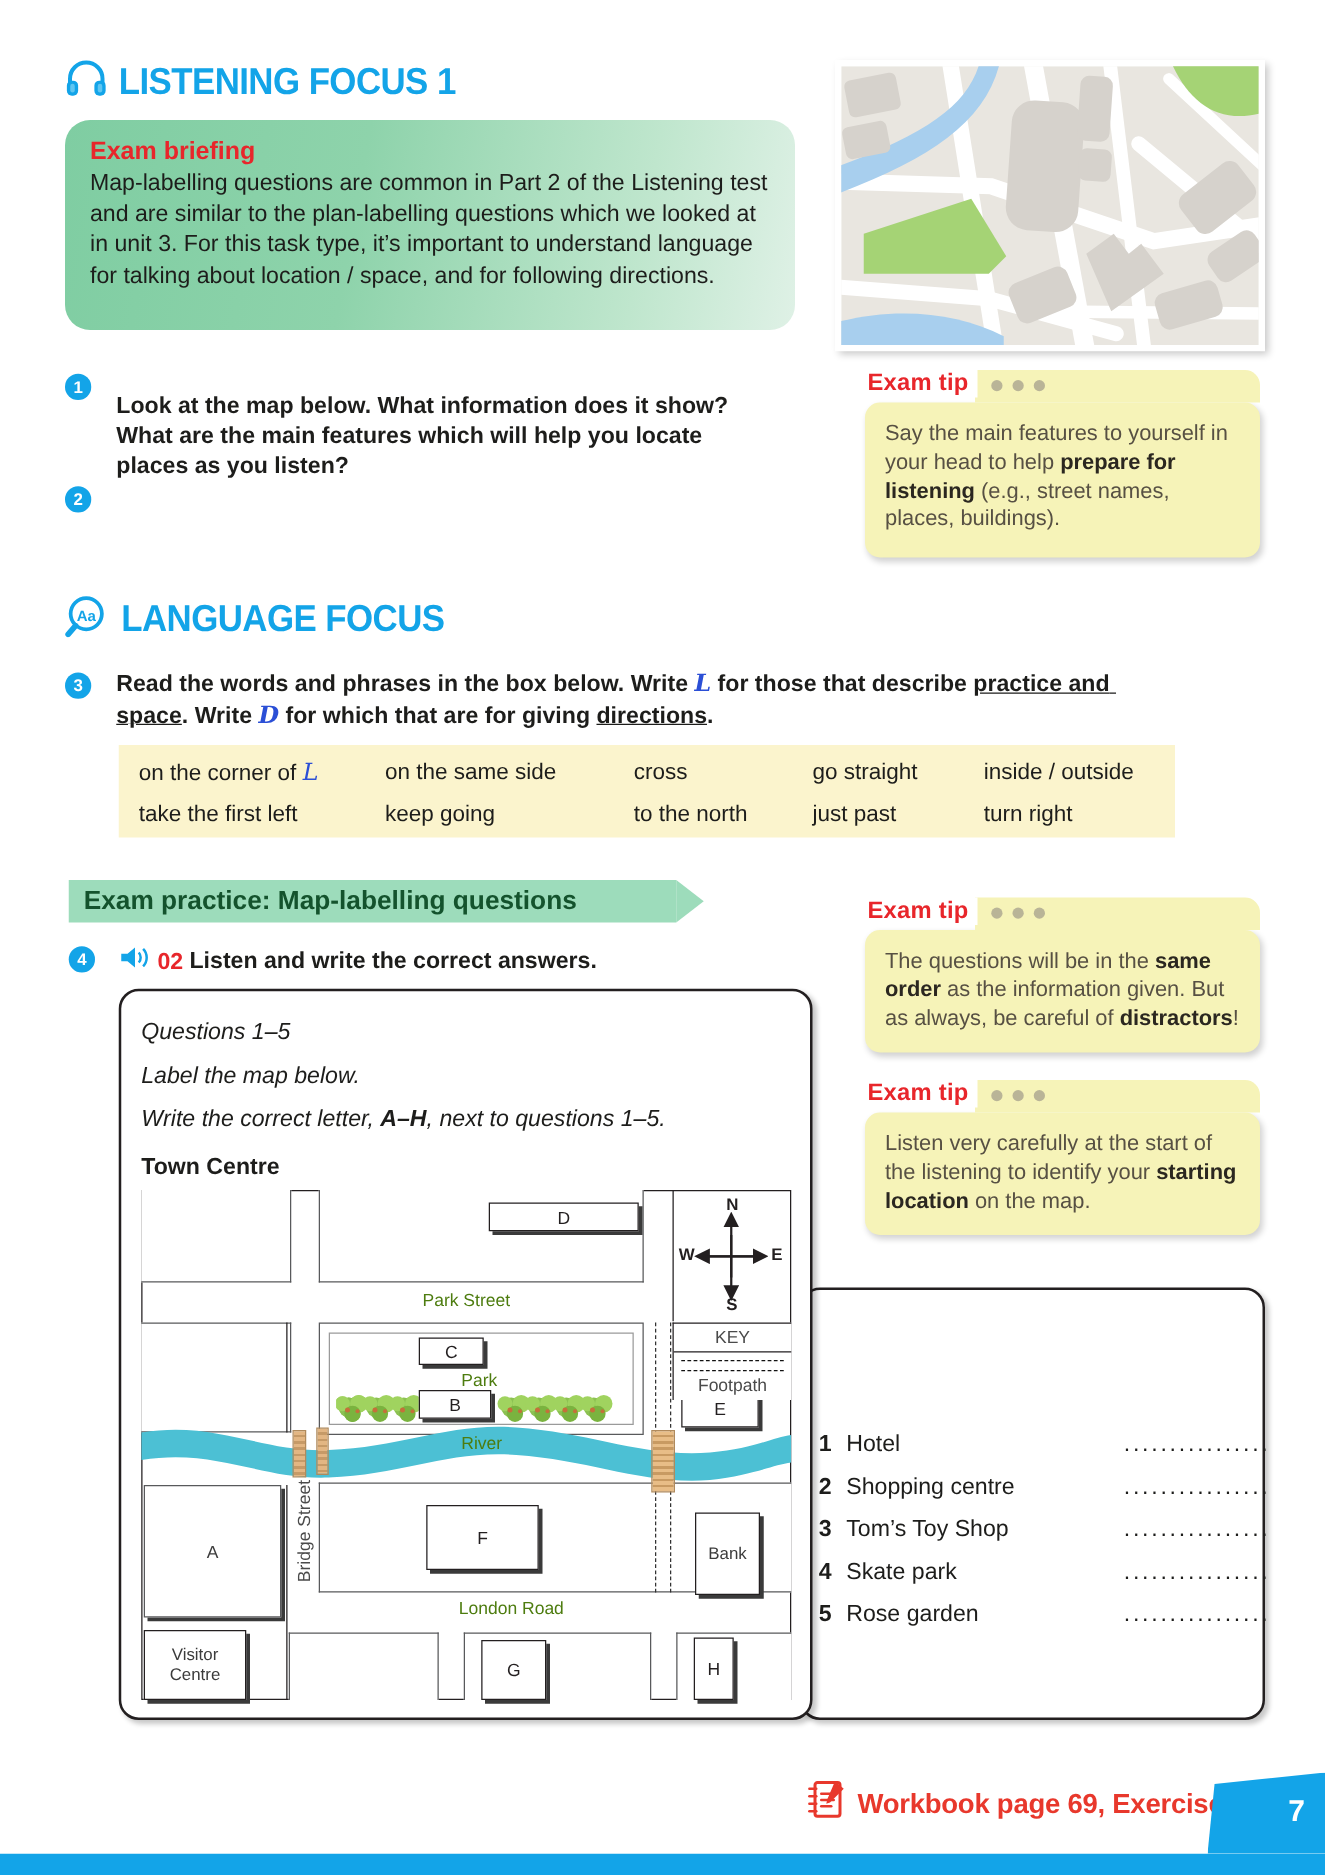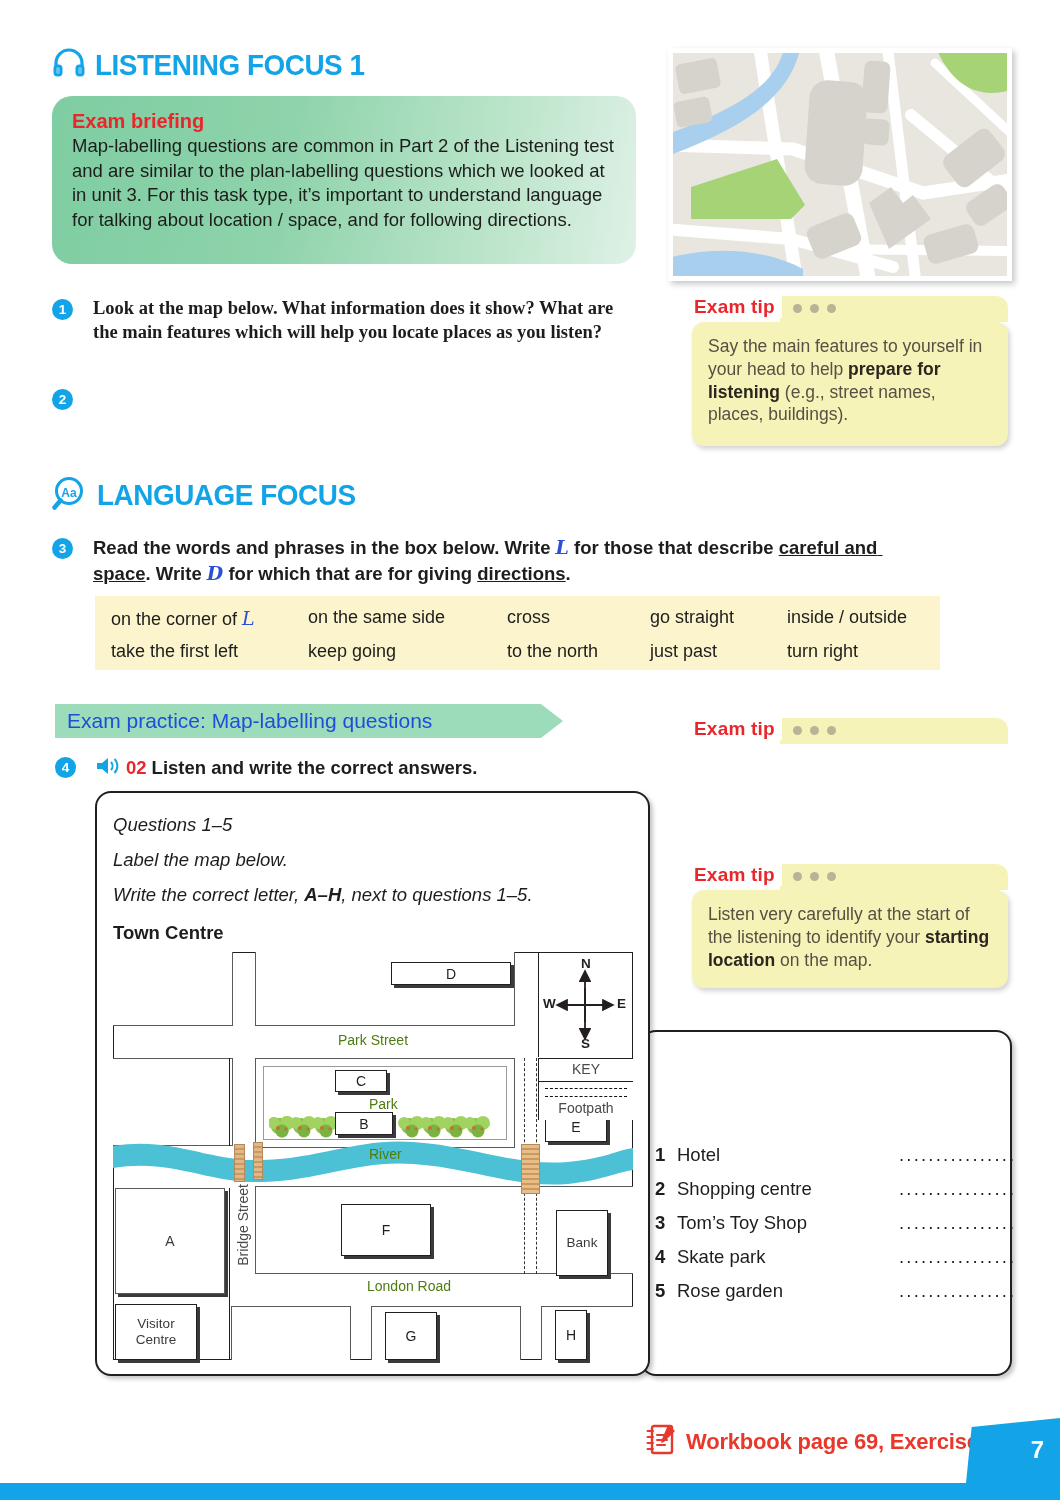--- a/index.html
+++ b/index.html
@@ -59,21 +59,21 @@
   .tip .notch{position:absolute;background:#f6f3b8;z-index:2;}
 
   
   .wordbox{position:absolute;background:#fbf4cd;}
   .wordbox .cell{position:absolute;font-size:18px;color:#1d1d1b;white-space:nowrap;}
   .hand{font-family:"DejaVu Serif", serif;font-style:italic;color:#2b4fd6;font-size:19px;}
 
   
   .banner{position:absolute;height:34px;background:#9ddcbb;display:flex;align-items:center;}
   .banner .txt{
-    font-size:21px;font-weight:normal;color:#1d4ed8;padding-left:12px;white-space:nowrap;
+    font-size:21px;font-weight:bold;color:#14532d;padding-left:12px;white-space:nowrap;
   }
   .banner .arrow{
     position:absolute;left:100%;top:0;width:0;height:0;
     border-top:17px solid transparent;border-bottom:17px solid transparent;
     border-left:22px solid #9ddcbb;
   }
 
   
   .audio-num{color:#e8262b;font-weight:bold;font-size:18.5px;}
 
@@ -183,21 +183,21 @@
         <rect x="272" y="86" width="58" height="38" rx="9" transform="rotate(-38 301 105)"></rect>
         <rect x="136" y="166" width="50" height="34" rx="8" transform="rotate(-22 161 183)"></rect>
         <path d="M196 150 l22 -16 l12 16 l10 -8 l18 24 l-42 30 z" fill="#d6d2cc"></path>
         <rect x="252" y="176" width="52" height="30" rx="8" transform="rotate(-16 278 191)"></rect>
         <rect x="294" y="138" width="44" height="28" rx="8" transform="rotate(-34 316 152)"></rect>
       </g>
     </svg>
   </div>
 
   <div class="numdot" style="left:52px;top:299px;">1</div>
-  <div class="qtext" style="left:93px;top:296px;width:530px;font-family:Liberation Serif, serif;">Look at the map below. What information does it show? What are the main features which will help you locate places as you listen?</div>
+  <div class="qtext" style="left:93px;top:312px;width:530px;">Look at the map below. What information does it show? What are the main features which will help you locate places as you listen?</div>
 
   <div class="numdot" style="left:52px;top:389px;">2</div>
 
   <div class="tip" style="left:692px;top:296px;width:316px;height:150px;">
     <div class="lbl">Exam tip</div>
     <div class="dots" style="left:101px;">
         <i></i>
         <i></i>
         <i></i>
       </div>
@@ -211,21 +211,21 @@
         <circle cx="17" cy="15" r="12.5" fill="none" stroke="#13a4e8" stroke-width="3"></circle>
         <path d="M8.5 24.5 L2.5 31.5" stroke="#13a4e8" stroke-width="4.5" stroke-linecap="round"></path>
         <text x="17" y="20.5" text-anchor="middle" font-family="Liberation Sans, sans-serif" font-size="12" font-weight="bold" fill="#13a4e8">Aa</text>
       </svg>
     </span>
     <span class="title nosel">LANGUAGE FOCUS</span>
   </div>
 
   <div class="numdot" style="left:52px;top:538px;">3</div>
   <div class="qtext" style="left:93px;top:535px;width:880px;line-height:1.34;">
-    <span>Read the words and phrases in the box below. Write </span><span class="hand">L</span><span> for those that describe </span><span style="text-decoration:underline;">careful and</span><span style="text-decoration:underline;">&nbsp;</span><br>
+    <span>Read the words and phrases in the box below. Write </span><span class="hand">L</span><span> for those that describe </span><span style="text-decoration:underline;">practice and</span><span style="text-decoration:underline;">&nbsp;</span><br>
     <span style="text-decoration:underline;">space</span><span>. Write </span><span class="hand">D</span><span> for which that are for giving </span><span style="text-decoration:underline;">directions</span><span>.</span>
   </div>
 
   <div class="wordbox" style="left:95px;top:596px;width:845px;height:74px;">
     <div class="cell" style="left:16px;top:11px;">
       <span>on the corner of</span>
       <span class="hand">L</span>
     </div>
     <div class="cell" style="left:213px;top:11px;">on the same side</div>
     <div class="cell" style="left:412px;top:11px;">cross</div>
@@ -258,20 +258,21 @@
   </div>
 
   <div class="tip" style="left:692px;top:718px;width:316px;height:124px;">
     <div class="lbl">Exam tip</div>
     <div class="dots" style="left:101px;">
         <i></i>
         <i></i>
         <i></i>
       </div>
     <div class="notch" style="left:88px;top:0;width:228px;height:26px;border-top-right-radius:12px;"></div>
+    <div class="body" style="top:26px;height:98px;"><span><span>The questions will be in the </span><b>same order</b><span> as the information given. But as always, be careful of </span><b>distractors</b><span>!</span></span></div>
   </div>
 
   <div class="tip" style="left:692px;top:864px;width:316px;height:124px;">
     <div class="lbl">Exam tip</div>
     <div class="dots" style="left:101px;">
         <i></i>
         <i></i>
         <i></i>
       </div>
     <div class="notch" style="left:88px;top:0;width:228px;height:26px;border-top-right-radius:12px;"></div>

